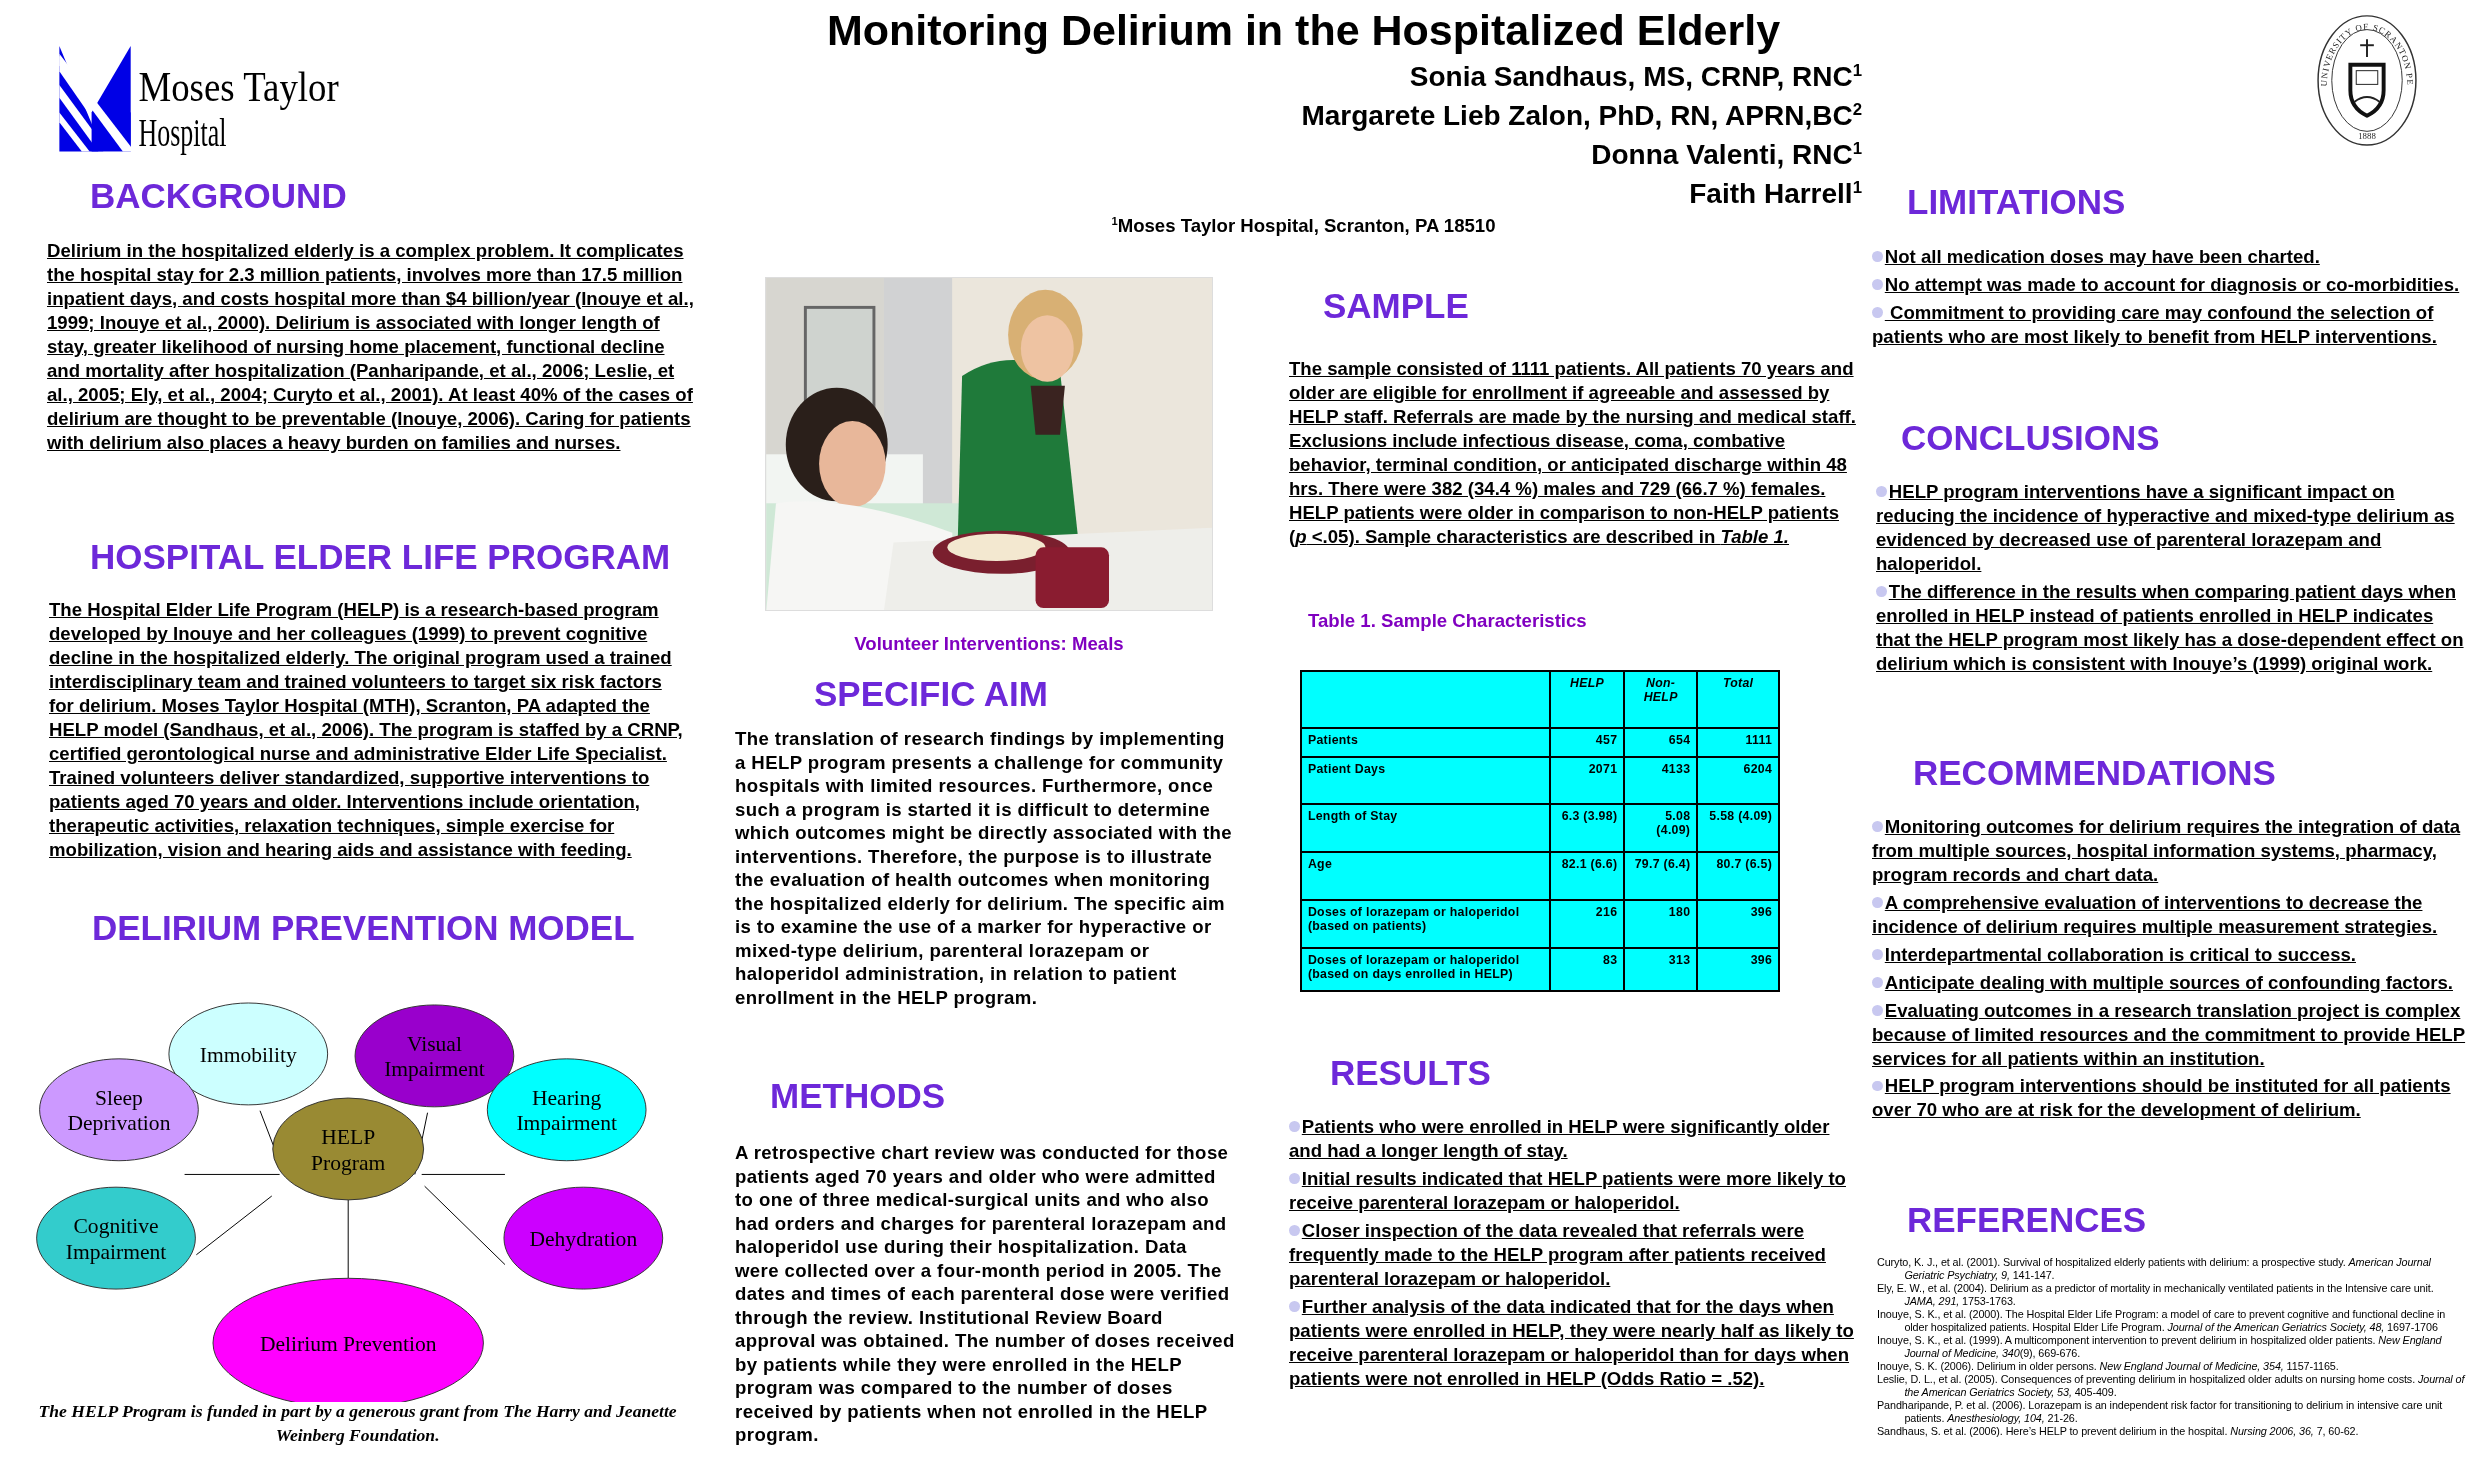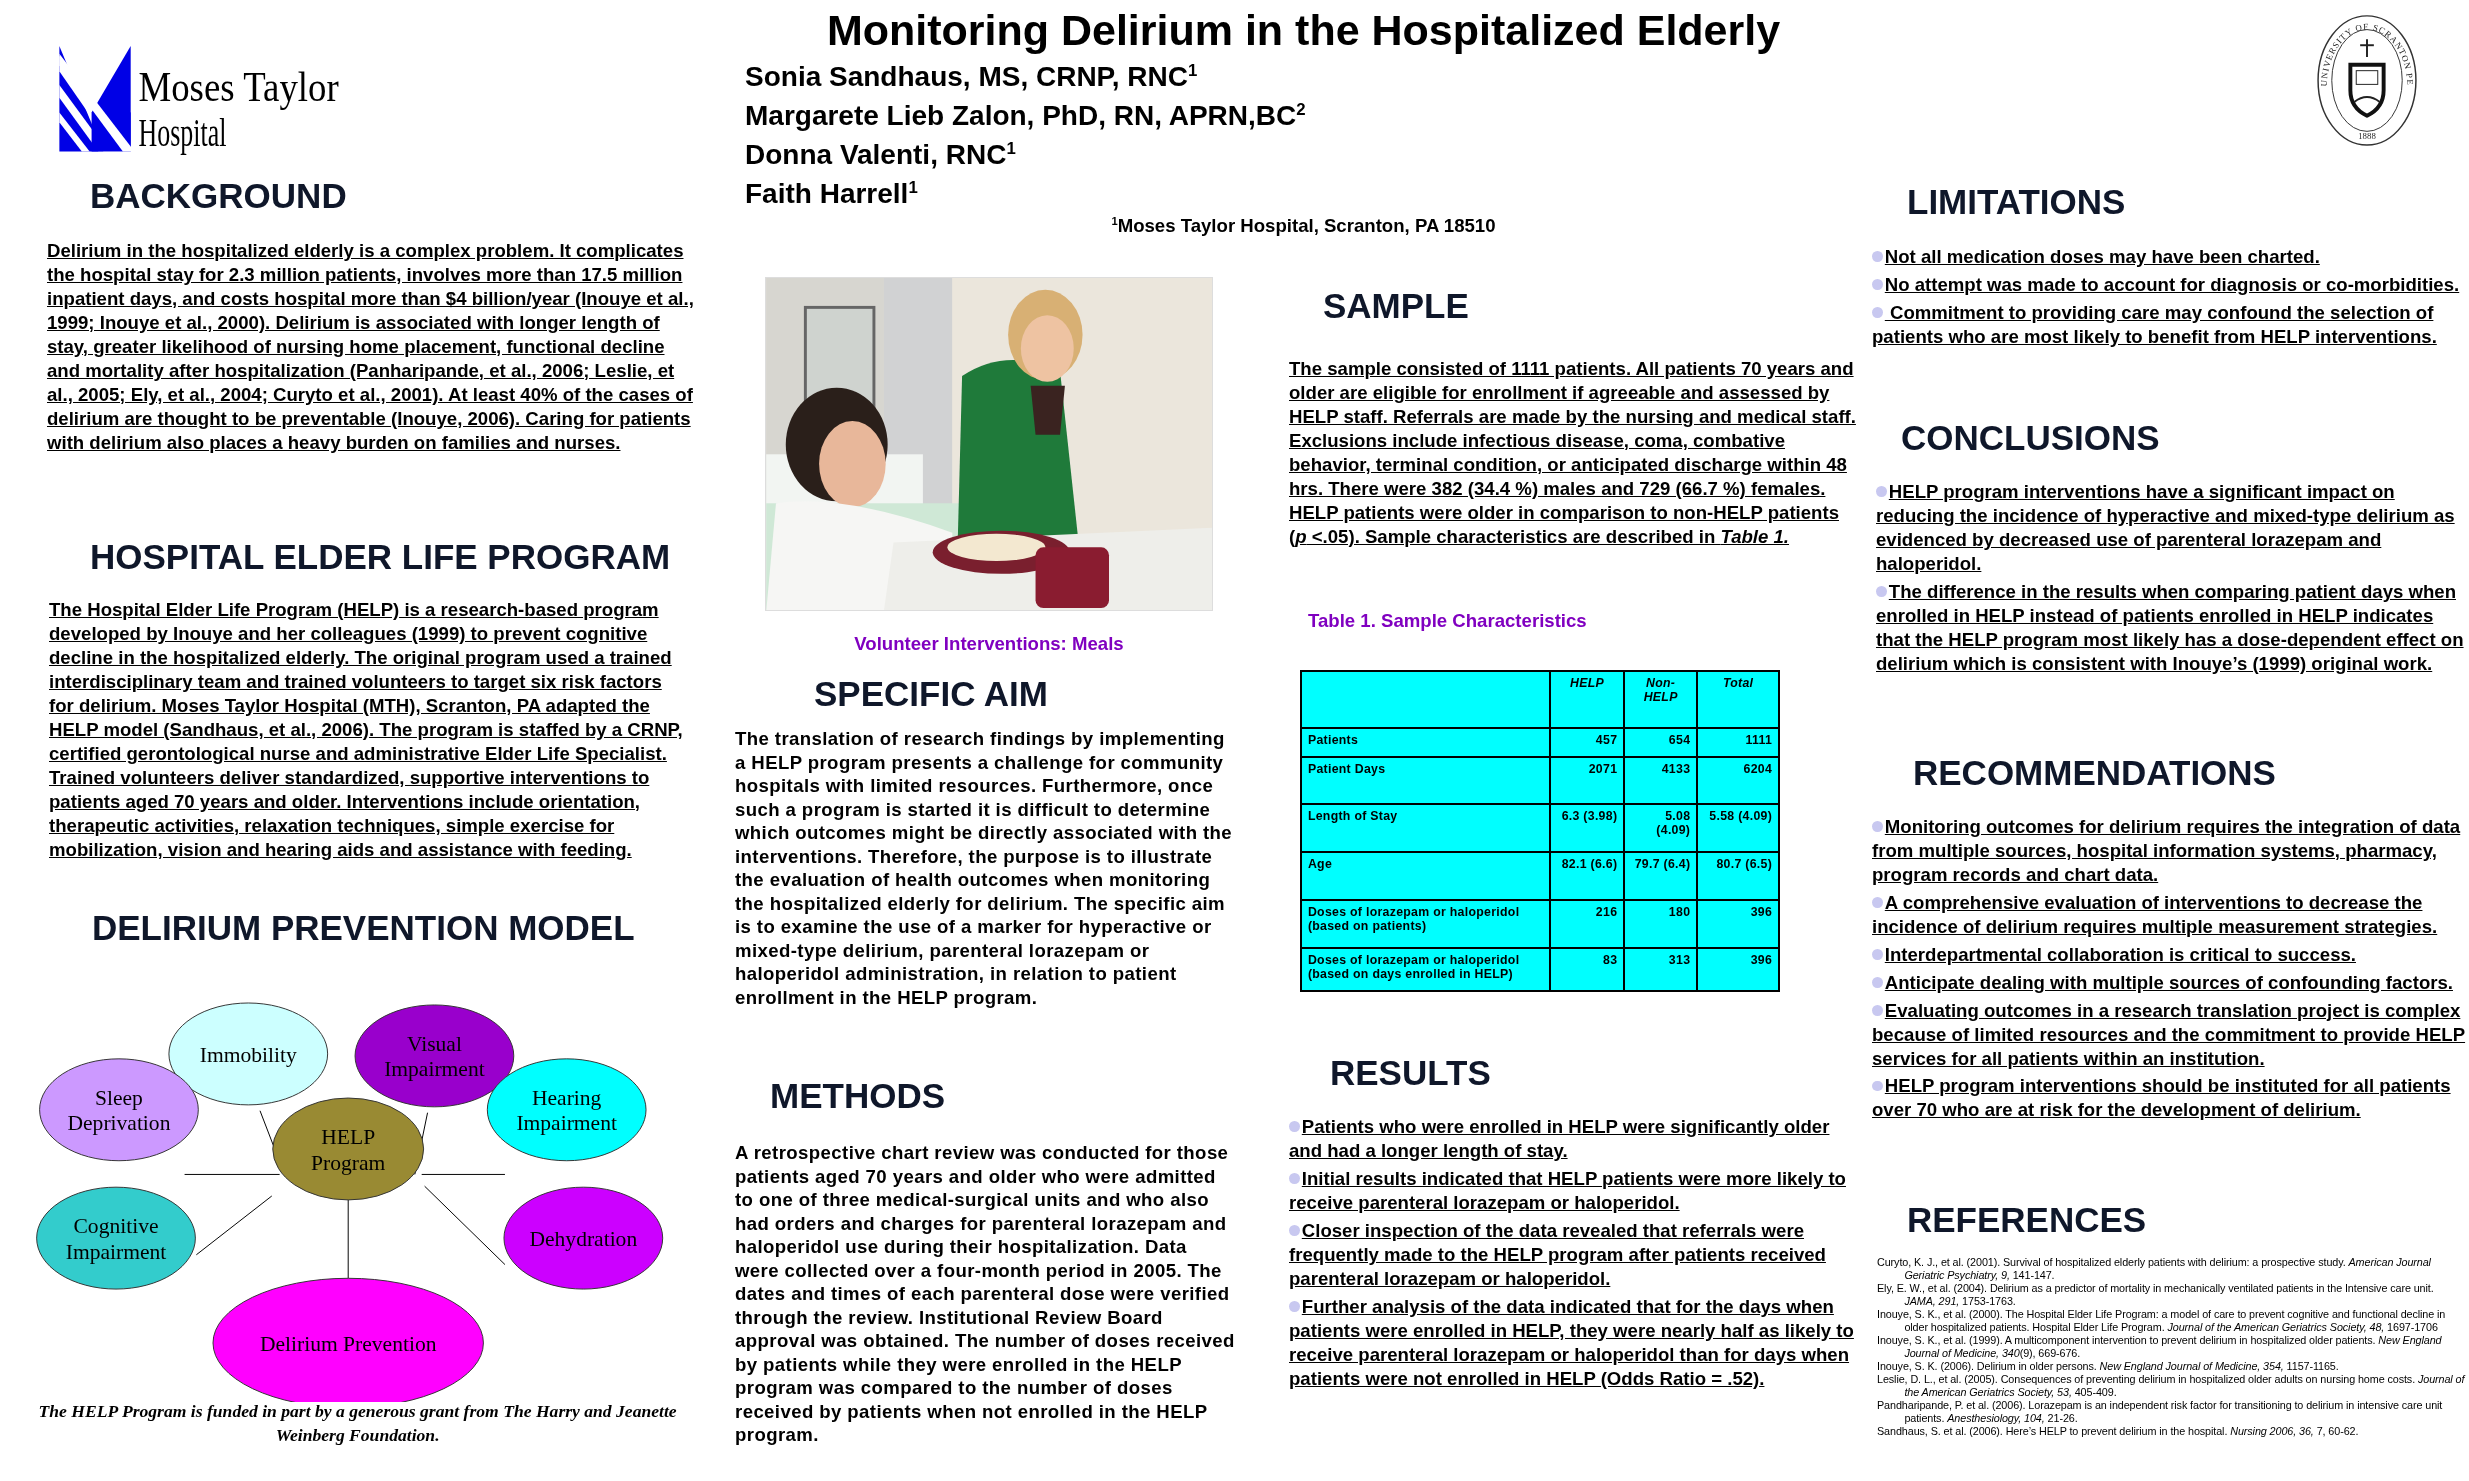--- a/index.html
+++ b/index.html
@@ -1,27 +1,27 @@
 <!DOCTYPE html>
 <html><head>
 <meta charset="utf-8">
 <style>
   * { box-sizing: border-box; margin: 0; padding: 0; }
   html, body { width: 2470px; height: 1482px; background: #ffffff; overflow: hidden; }
   body { position: relative; font-family: "Liberation Sans", sans-serif; color: #000; }
   .abs { position: absolute; }
-  .heading { color: #0f172a; font-weight: bold; font-size: 35px; letter-spacing: 0px; }
+  .heading { color: #6d28d9; font-weight: bold; font-size: 35px; letter-spacing: 0px; }
   .body-text { font-weight: bold; font-size: 18.6px; line-height: 24px; text-decoration: underline; }
   .body-text-wide { font-weight: bold; font-size: 18.6px; line-height: 23.5px; letter-spacing: 0.4px; }
   .bullet-list .bullet { margin-bottom: 3.9px; }
   .bullet-dot { display: inline-block; width: 10.8px; height: 10.8px; border-radius: 50%; background: #c8c8f0; margin-right: 2px; vertical-align: 1px; }
 
   
   #title { left: 745px; top: 5.9px; width: 1117px; text-align: center; font-size: 43px; font-weight: bold; }
-  .author { text-align: left; font-size: 28px; line-height: 39px; }
+  .author { text-align: right; font-size: 28px; line-height: 39px; }
   .affil { text-align: center; font-size: 18.6px; font-weight: bold; line-height: 22.5px; }
   sup { font-size: 60%; vertical-align: super; line-height: 0; }
 
   
   #logo { left: 54px; top: 44px; width: 294px; height: 127px; }
   #seal { left: 2313px; top: 9.8px; width: 108px; height: 137px; }
 
   
   #photo { left: 765px; top: 277px; width: 448px; height: 334px; border: 1px solid #ddd; overflow: hidden; background: #e9e6df; }
   #photo-caption { left: 765px; top: 633px; width: 448px; text-align: center; color: #8000c0; font-weight: bold; font-size: 18.6px; }

